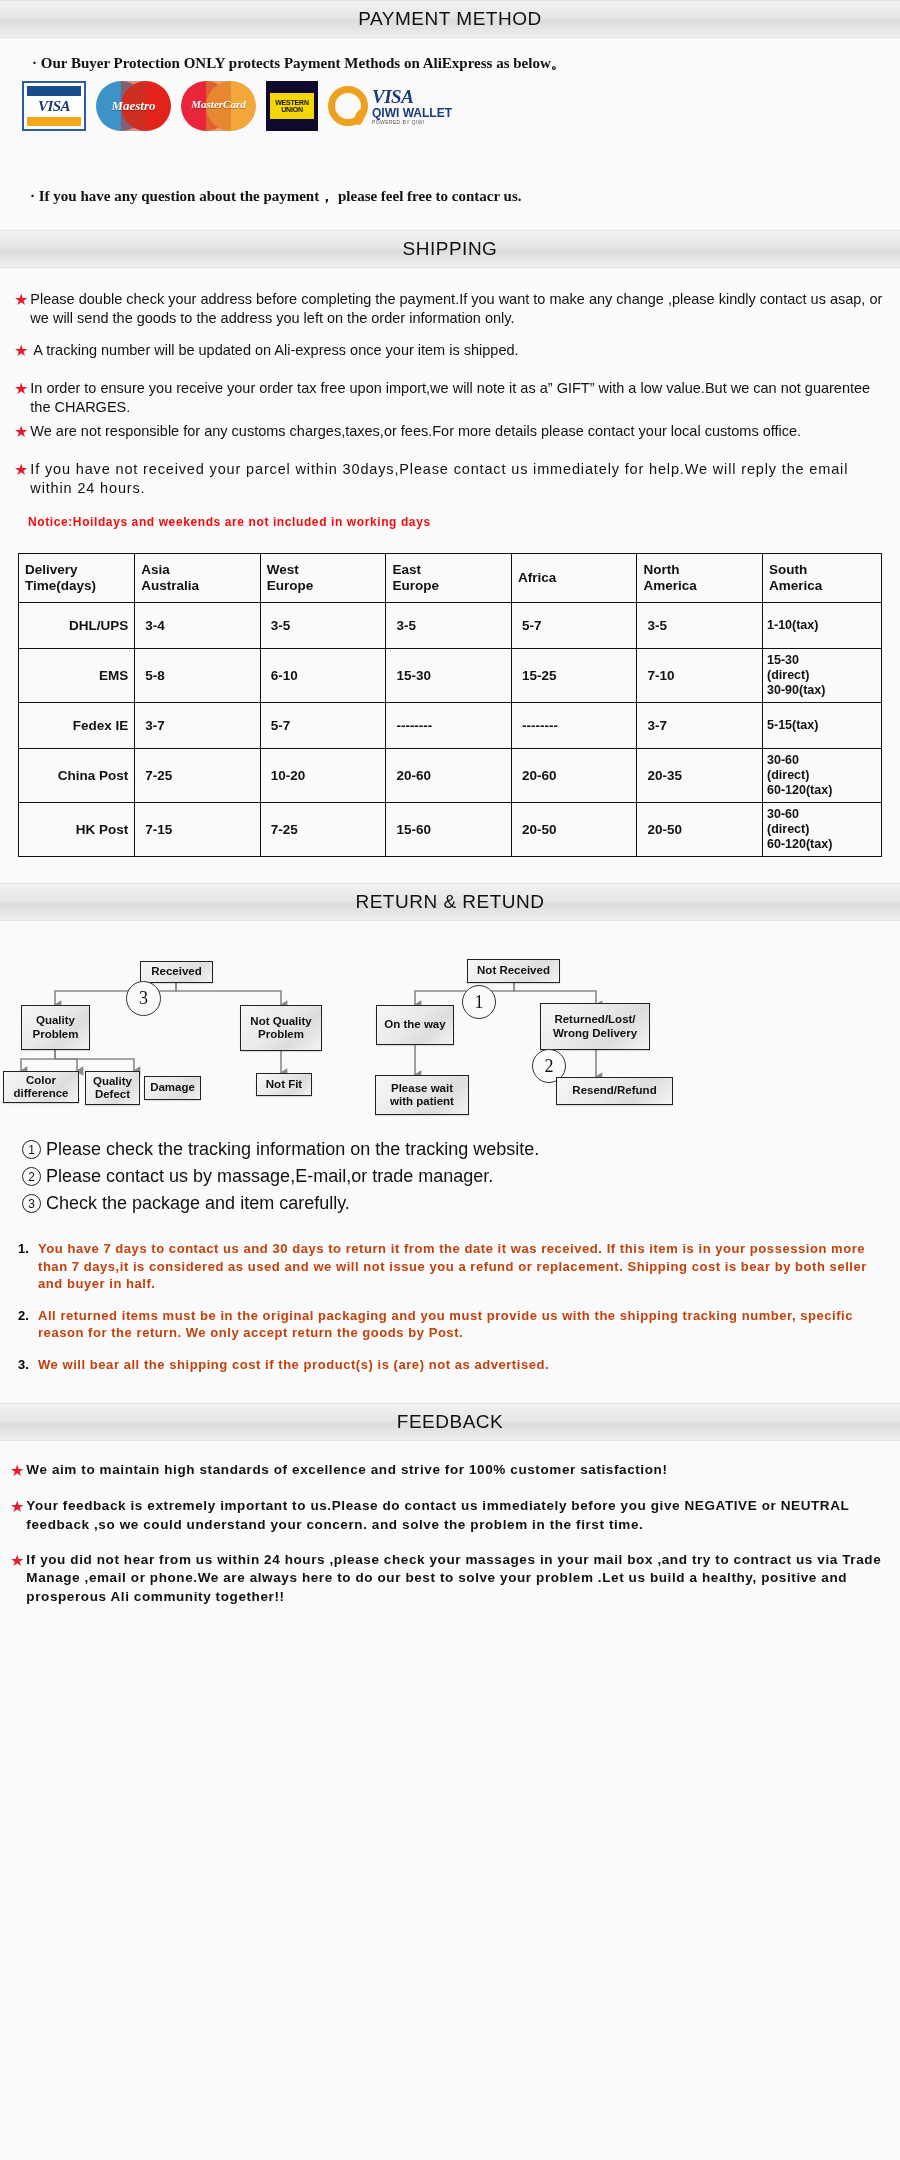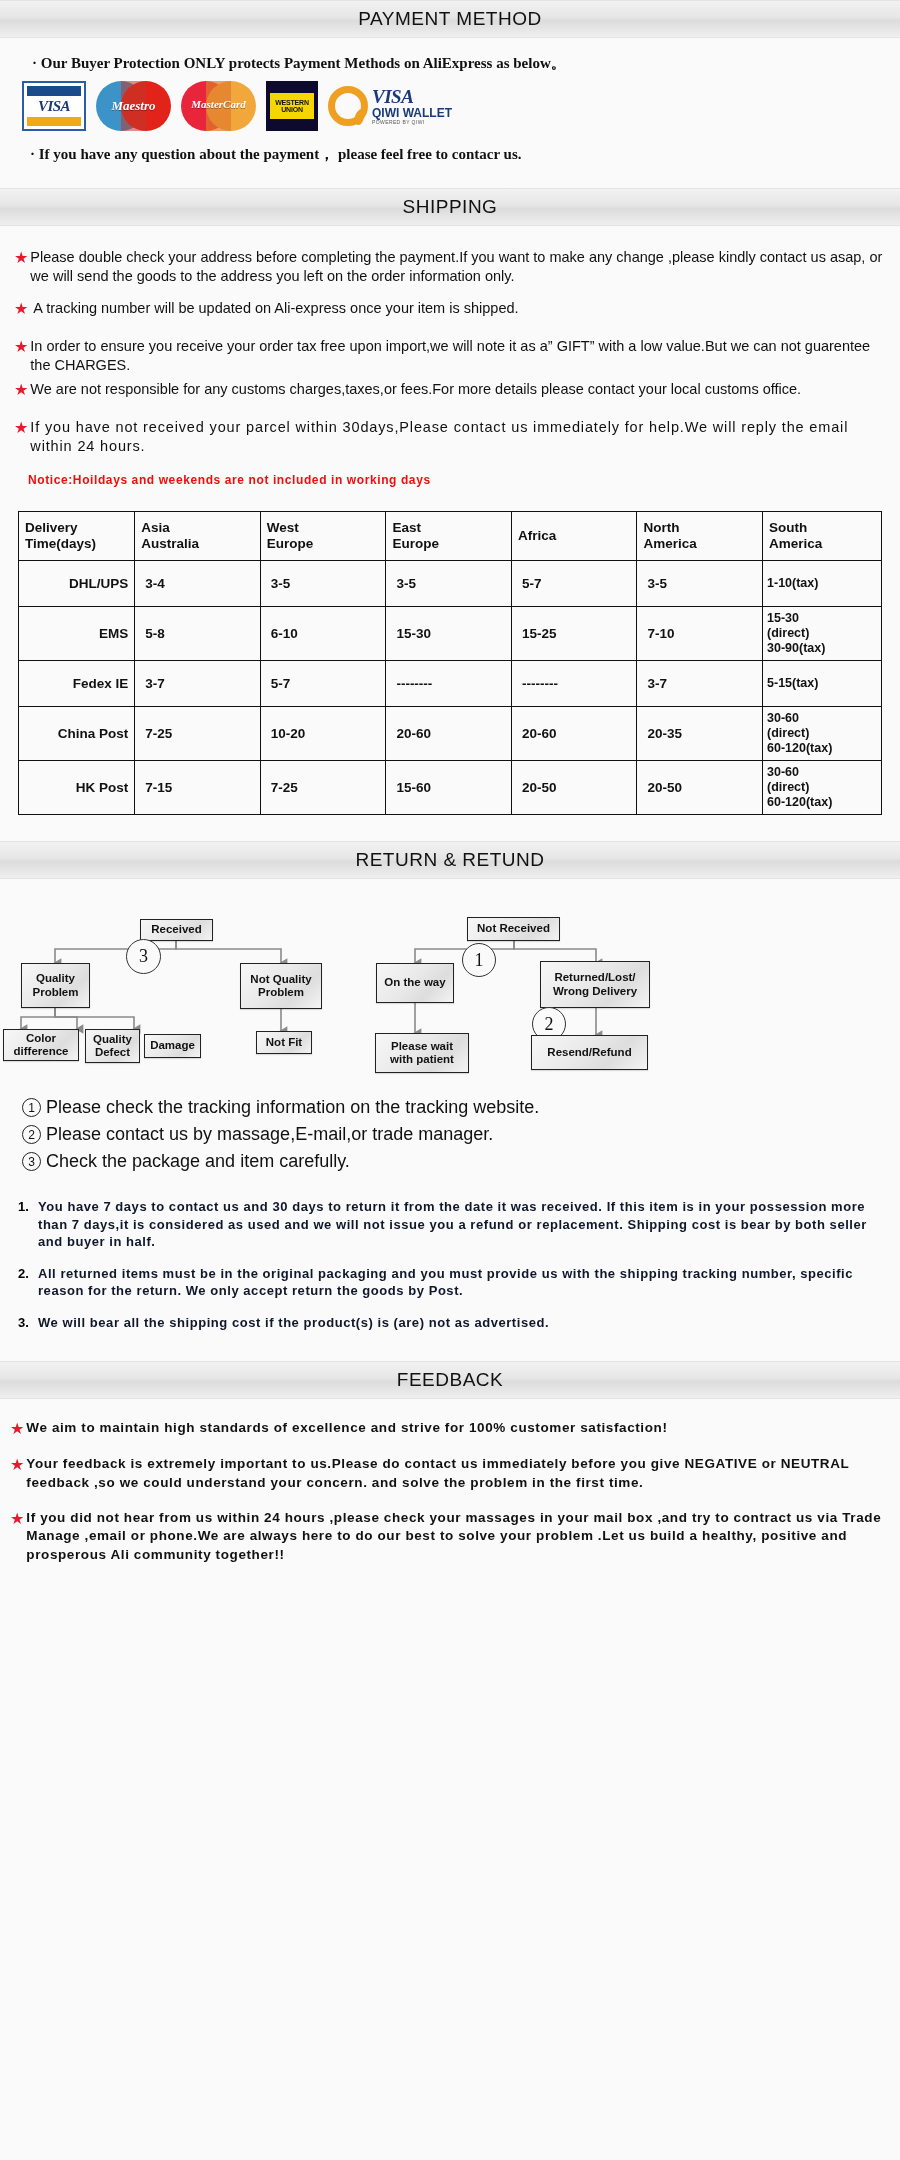--- a/index.html
+++ b/index.html
@@ -176,21 +176,21 @@
     margin-right:5px;flex:0 0 auto;
   }
   .num-txt { font-family:"Liberation Sans",sans-serif; font-size:18px; color:#111; }
 
   
   .terms { padding: 14px 30px 16px 18px; }
   .term-row { display:flex; margin-bottom:14px; }
   .term-n { font-family:"Liberation Sans",sans-serif; font-size:13px; font-weight:bold;
             width:20px; flex:0 0 auto; line-height:1.35; }
   .term-t { font-family:"Liberation Sans",sans-serif; font-size:13px; font-weight:bold;
-            line-height:1.35; letter-spacing:0.55px; color:#0f172a; }
+            line-height:1.35; letter-spacing:0.55px; color:#c2410c; }
 
   
   .fb-body { padding: 20px 16px 22px 10px; }
   .fb-row { display:flex; align-items:flex-start; margin-bottom:16px; }
   .fb-txt { font-family:"Liberation Sans",sans-serif; font-size:13.5px; font-weight:bold;
             line-height:1.38; letter-spacing:0.6px; color:#111; }
 </style>
 </head>
 <body>
 
@@ -246,21 +246,21 @@
           <div class="txt">
             <div class="t1">VISA</div>
             <div class="t2">QIWI WALLET</div>
             <div class="t3">POWERED BY QIWI</div>
           </div>
         </div>
       </div>
 
     </div>
 
-    <div class="pay-line" style="padding-top:6px;padding-bottom:14px;">· If you have any question about the payment， please feel free to contacr us.</div>
+    <div class="pay-line" style="padding-top:6px;padding-bottom:14px;margin-top:42px;">· If you have any question about the payment， please feel free to contacr us.</div>
   </div>
 
   <div class="section-bar">
     <span>SHIPPING</span>
   </div>
 
   <div class="ship-body">
 
     <div class="bullet-row">
       <span class="star">★</span>
@@ -411,21 +411,21 @@
     <div class="node" style="left:467px;top:24px;width:93px;height:24px;">Not  Received</div>
     <div class="circ" style="left:462px;top:50px;width:34px;height:34px;">1</div>
 
     <div class="node" style="left:376px;top:70px;width:78px;height:40px;">On the way</div>
     <div class="node" style="left:540px;top:68px;width:110px;height:47px;white-space:pre-line;">Returned/Lost/
 Wrong Delivery</div>
     <div class="circ" style="left:532px;top:114px;width:34px;height:34px;">2</div>
 
     <div class="node" style="left:375px;top:140px;width:94px;height:40px;white-space:pre-line;">Please wait
 with patient</div>
-    <div class="node" style="left:531px;top:142px;width:117px;height:35px;">Resend/Refund</div>
+    <div class="node" style="left:556px;top:142px;width:117px;height:28px;">Resend/Refund</div>
   </div>
 
   <div class="num-list">
       <div class="num-row">
         <span class="num-circle">1</span>
         <span class="num-txt">Please check the tracking information on the tracking website.</span>
       </div>
       <div class="num-row">
         <span class="num-circle">2</span>
         <span class="num-txt">Please contact us by  massage,E-mail,or trade manager.</span>

